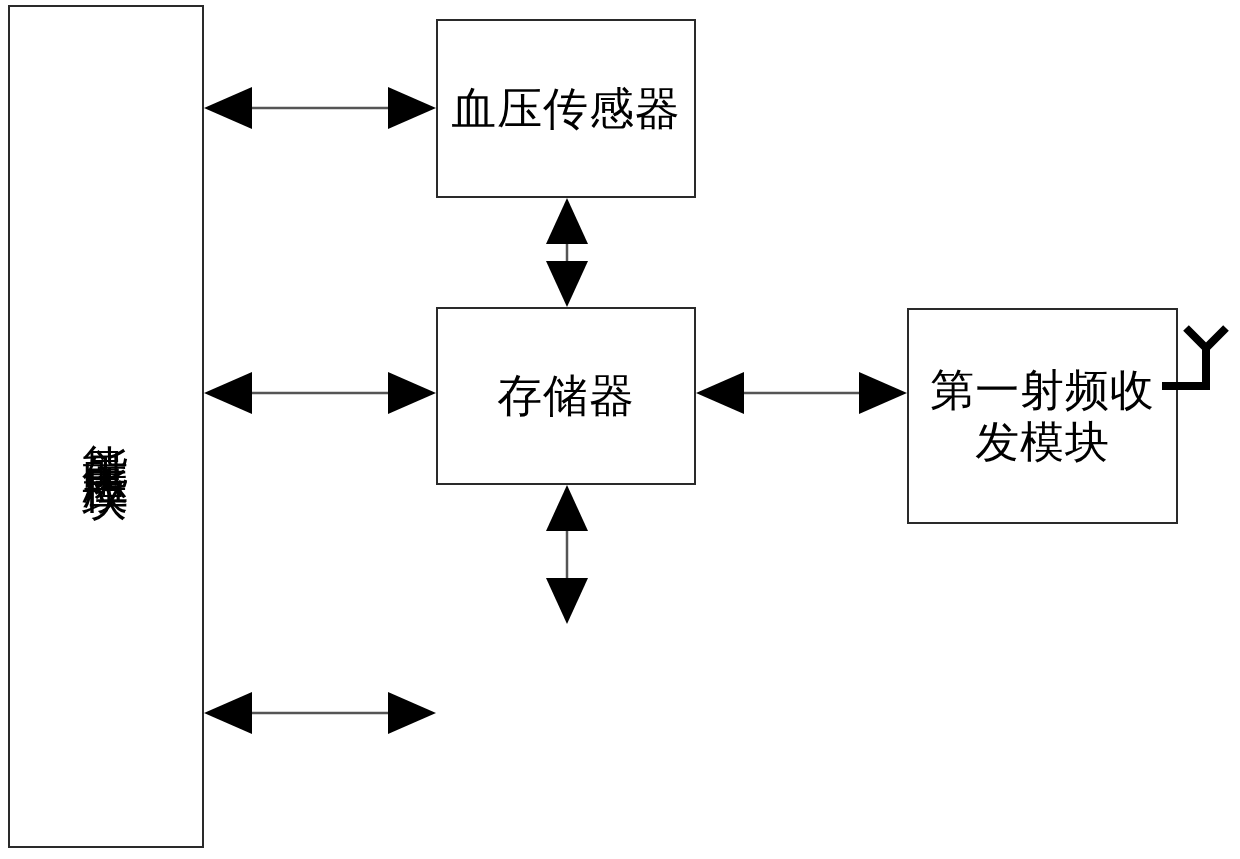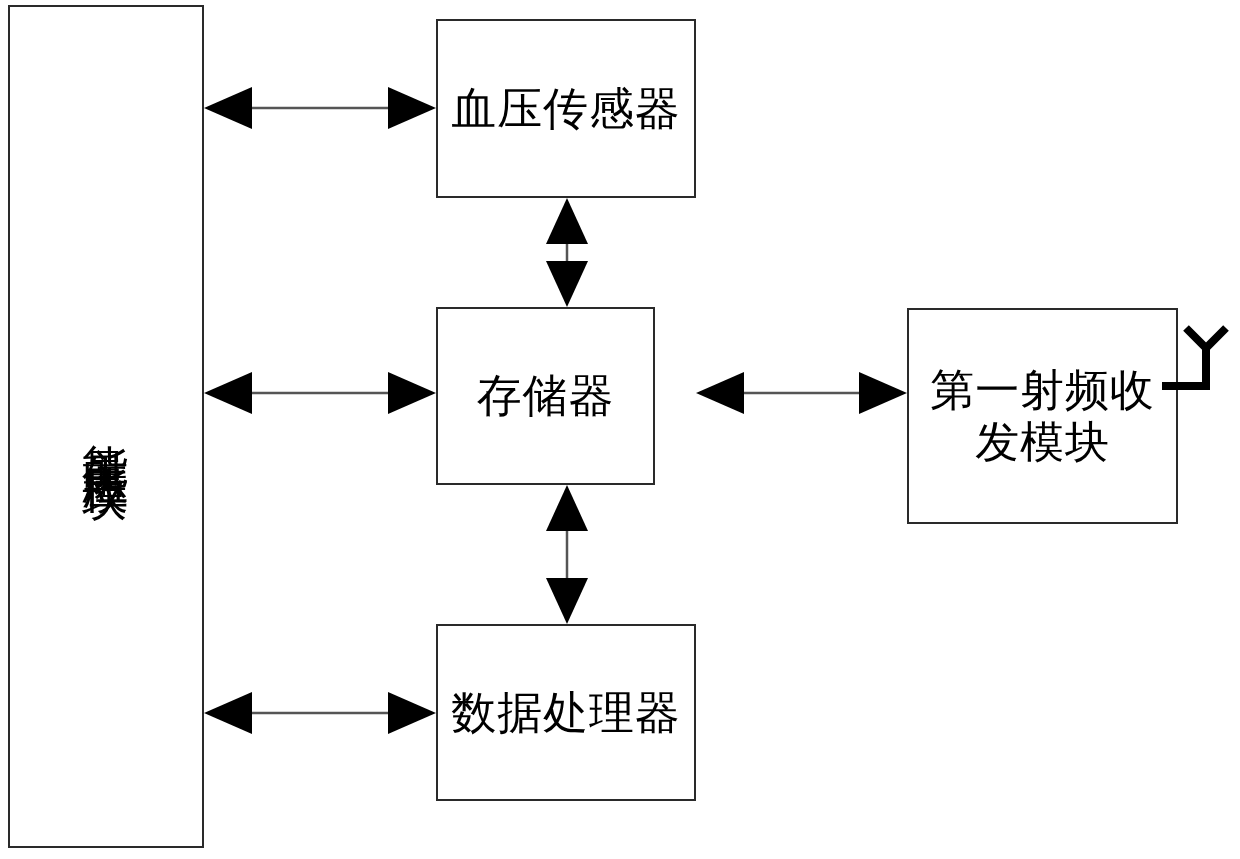--- a/index.html
+++ b/index.html
@@ -63,21 +63,21 @@
     top: 19px;
     width: 260px;
     height: 179px;
   }
   #node-bp-sensor .node-label {
     max-width: 232px;
   }
   #node-memory {
     left: 436px;
     top: 307px;
-    width: 219px;
+    width: 260px;
     height: 178px;
   }
   #node-processor {
     left: 436px;
     top: 624px;
     width: 260px;
     height: 177px;
   }
   #node-processor .node-label {
     max-width: 232px;
@@ -151,23 +151,20 @@
   </div>
 
   <div class="node" id="node-bp-sensor">
     <span class="node-label">血压传感器</span>
   </div>
 
   <div class="node" id="node-memory">
     <span class="node-label">存储器</span>
   </div>
 
-  <div class="node" id="node-processor">
-    <span class="node-label">数据处理器</span>
-  </div>
 
   <div class="node" id="node-rf">
     <span class="node-label">第一射频收发模块</span>
   </div>
 
   <div class="antenna-wrap">
     <svg viewBox="0 0 78 86" width="78" height="86">
 
       <path d="M2 68 H46 V26" fill="none" stroke="#000000" stroke-width="8" stroke-linecap="butt" stroke-linejoin="miter"></path>
       <path d="M26 10 L46 30 L66 10" fill="none" stroke="#000000" stroke-width="8" stroke-linecap="butt" stroke-linejoin="miter"></path>

